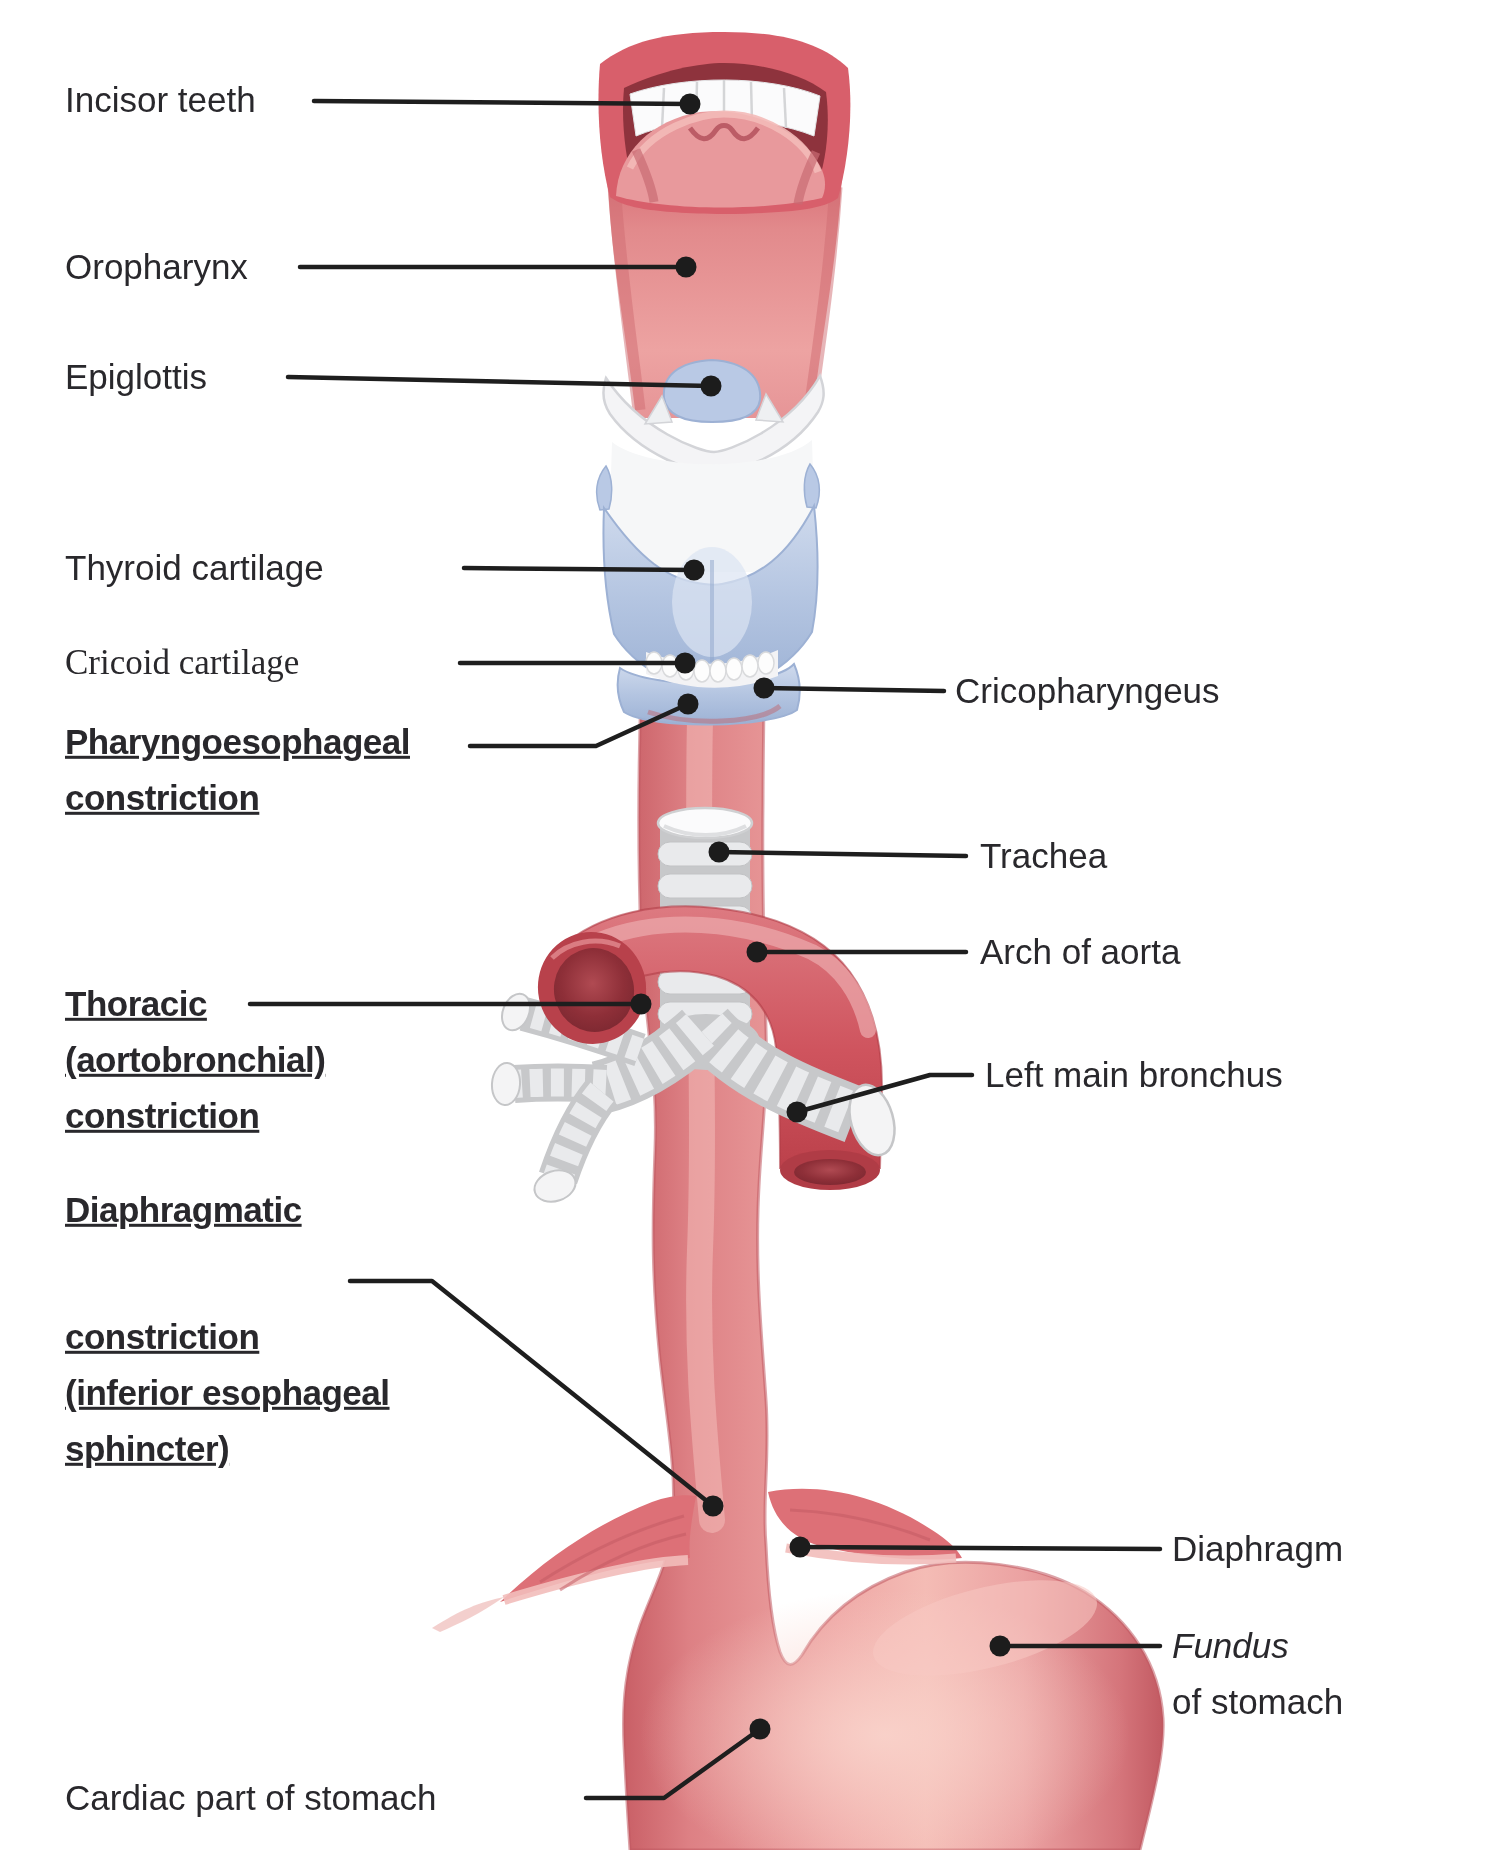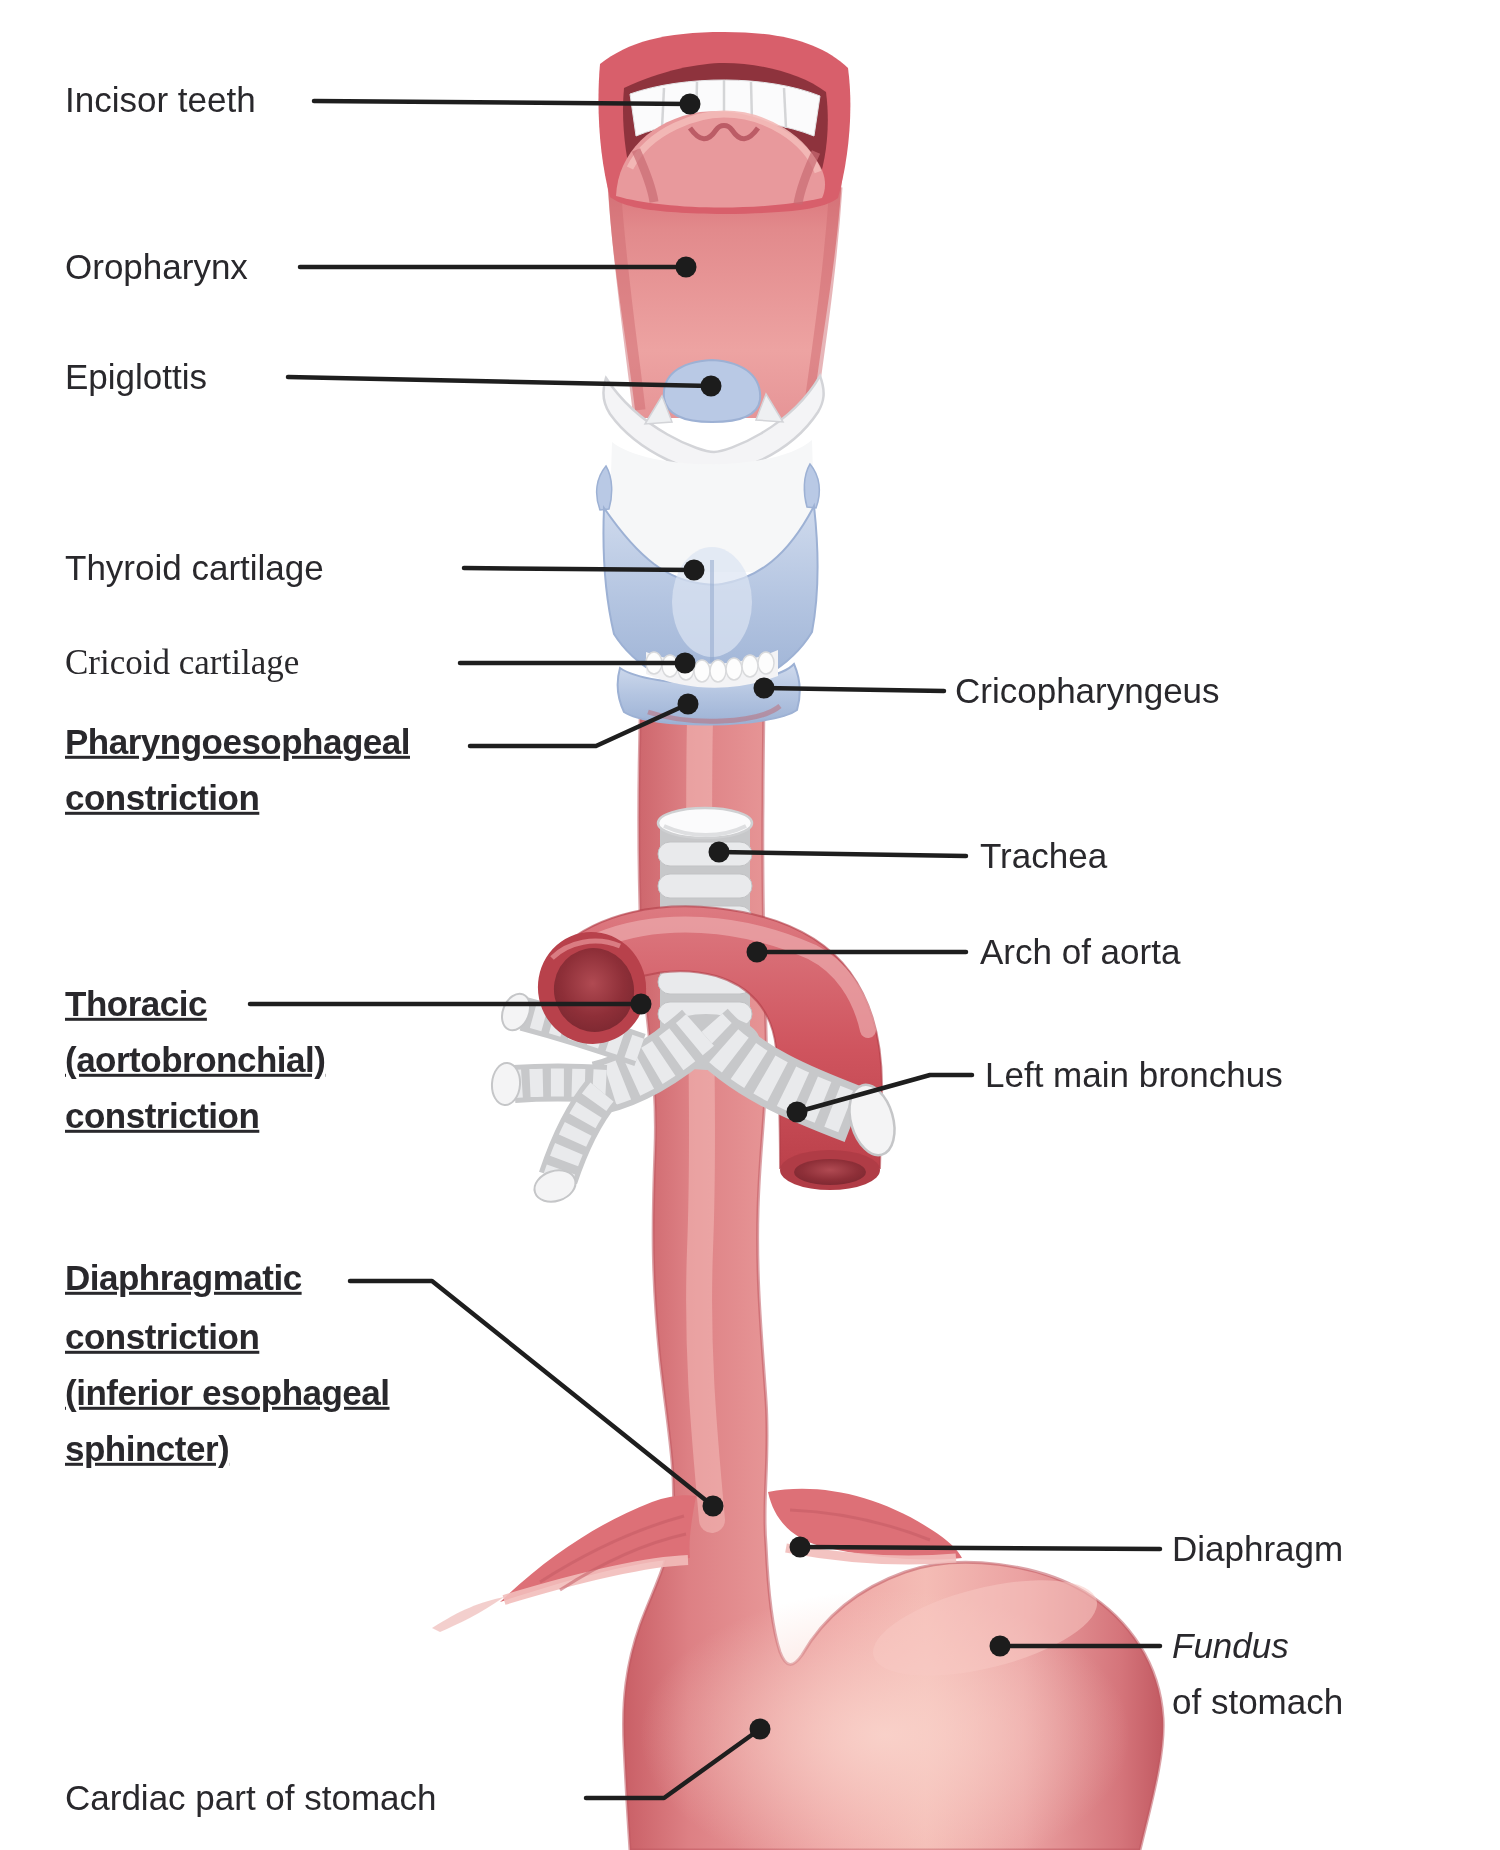--- a/index.html
+++ b/index.html
@@ -280,21 +280,21 @@
     <div class="lbl bold" style="left:65px;top:798px;">constriction</div>
   </div>
 
   <div>
     <div class="lbl bold" style="left:65px;top:1004px;">Thoracic</div>
     <div class="lbl bold" style="left:65px;top:1060px;">(aortobronchial)</div>
     <div class="lbl bold" style="left:65px;top:1116px;">constriction</div>
   </div>
 
   <div>
-    <div class="lbl bold" style="left:65px;top:1278px;">Diaphragmatic</div>
+    <div class="lbl bold" style="left:65px;top:1210px;">Diaphragmatic</div>
     <div class="lbl bold" style="left:65px;top:1337px;">constriction</div>
     <div class="lbl bold" style="left:65px;top:1393px;">(inferior esophageal</div>
     <div class="lbl bold" style="left:65px;top:1449px;">sphincter)</div>
   </div>
 
   <div class="lbl" style="left:955px;top:691px;">Cricopharyngeus</div>
   <div class="lbl" style="left:980px;top:856px;">Trachea</div>
   <div class="lbl" style="left:980px;top:952px;">Arch of aorta</div>
   <div class="lbl" style="left:985px;top:1075px;">Left main bronchus</div>
   <div class="lbl" style="left:1172px;top:1549px;">Diaphragm</div>

